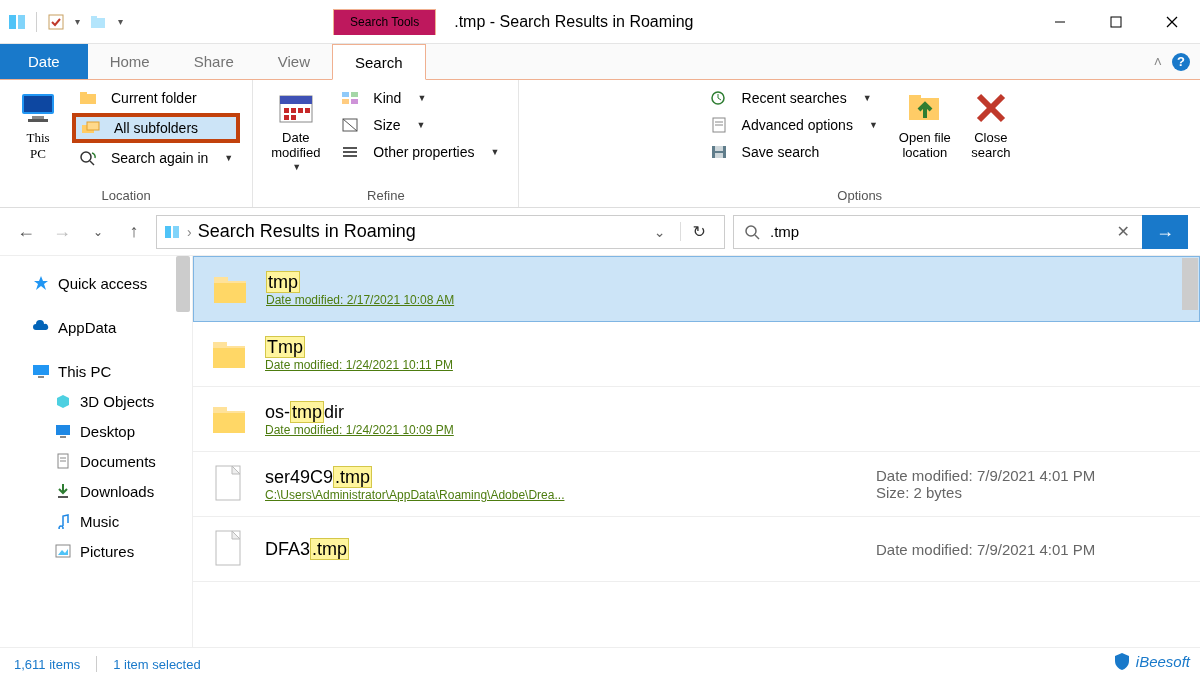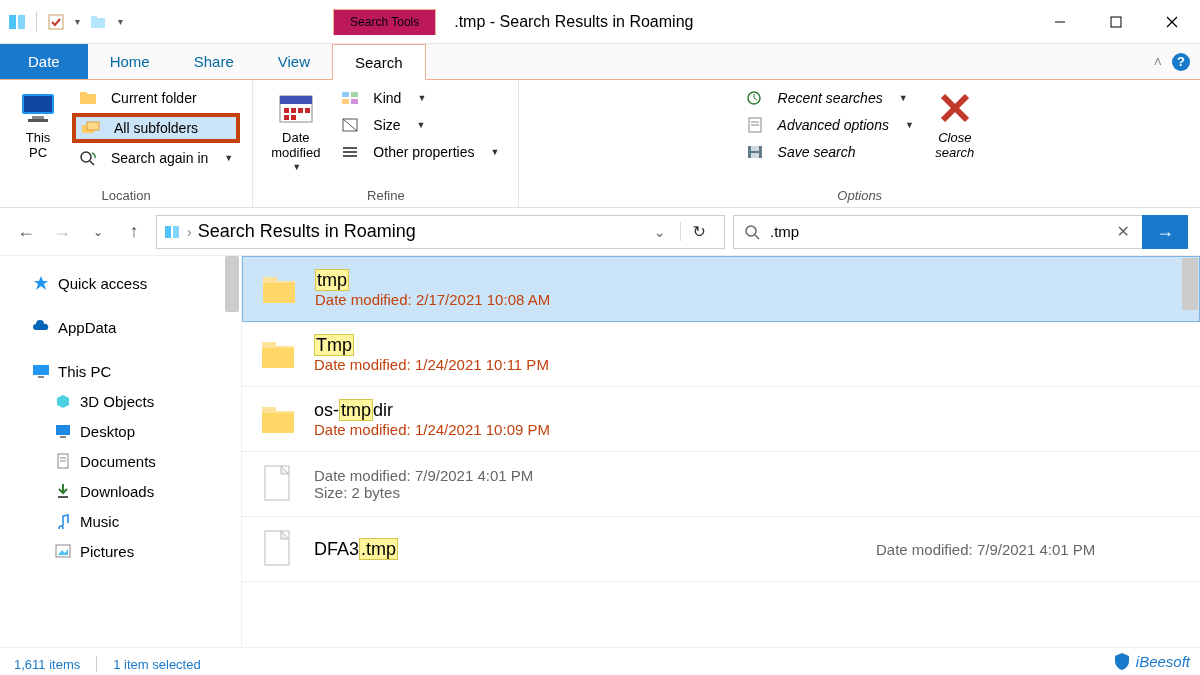--- a/index.html
+++ b/index.html
@@ -12,21 +12,21 @@
 .qat-sep { width: 1px; height: 20px; background: #d0d0d0; margin: 0 4px; }
 .qat-drop { font-size: 10px; color: #555; padding: 0 4px; }
 .search-tools-tab { background: #be185d; color: #000; height: 26px; display: flex; flex-direction: column; align-items: center; justify-content: center; padding: 2px 16px; border: 1px solid #f0b090; border-bottom: none; margin-left: 200px; }
 .search-tools-tab .top { font-size: 12px; }
 .title-text { flex: 1; padding-left: 18px; font-size: 16px; }
 .win-controls { display: flex; }
 .win-btn { width: 56px; height: 40px; display: flex; align-items: center; justify-content: center; font-size: 15px; color: #222; }
 
 
 .menu-tabs { height: 36px; display: flex; align-items: stretch; border-bottom: 1px solid #f0b090; background:#fafafa; }
-.menu-tab { padding: 0 22px; display: flex; align-items: center; font-size: 15px; color: #0369a1; }
+.menu-tab { padding: 0 22px; display: flex; align-items: center; font-size: 15px; color: #737373; }
 .menu-tab.file { background: #1979ca; color: #fff; padding: 0 28px; }
 .menu-tab.search { background: #fff; border: 1px solid #f0b090; border-bottom: 1px solid #fff; color: #000; margin-bottom: -1px; }
 .ribbon-right { margin-left: auto; display: flex; align-items: center; padding-right: 10px; gap: 10px; }
 .chevron { font-size: 14px; color: #888; }
 .help-circle { width: 18px; height: 18px; border-radius: 50%; background: #1979ca; color: #fff; display: flex; align-items: center; justify-content: center; font-size: 13px; font-weight: bold; }
 
 
 .ribbon { height: 128px; display: flex; border-bottom: 1px solid #ddd; background: #fff; }
 .ribbon-group { display: flex; flex-direction: column; align-items: center; padding: 4px 12px 0 12px; border-right: 1px solid #e5e5e5; }
 .ribbon-group-body { flex: 1; display: flex; align-items: flex-start; gap: 8px; }
@@ -49,33 +49,33 @@
 .addr .addr-drop { color: #666; padding: 0 8px; }
 .addr .refresh { border-left: 1px solid #ddd; padding: 0 12px; color: #333; font-size: 16px; }
 .searchbox { width: 455px; height: 34px; border: 1px solid #ccc; display: flex; align-items: center; }
 .searchbox .mag { padding: 0 10px; color: #666; }
 .searchbox input { flex: 1; border: none; outline: none; font-size: 15px; }
 .searchbox .clear { padding: 0 12px; color: #666; font-size: 16px; }
 .searchbox .go { width: 46px; height: 34px; background: #1979ca; color: #fff; display: flex; align-items: center; justify-content: center; font-size: 18px; margin: -1px -1px -1px 0; }
 
 
 .main { display: flex; height: calc(675px - 44px - 36px - 128px - 48px - 28px); }
-.sidebar { width: 242px; border-right: 1px solid #eee; overflow-y: auto; padding: 12px 4px; position: relative; }
+.sidebar { width: 193px; border-right: 1px solid #eee; overflow-y: auto; padding: 12px 4px; position: relative; }
 .side-item { display: flex; align-items: center; gap: 8px; padding: 6px 12px 6px 28px; font-size: 15px; }
 .side-item.sub { padding-left: 50px; }
 .side-item .ic { width: 18px; height: 18px; display: flex; align-items: center; justify-content: center; }
 .side-scroll-thumb { position: absolute; right: 2px; top: 0; width: 14px; height: 56px; background: #ccc; border-radius: 2px; }
 
 .results { flex: 1; overflow-y: auto; position: relative; }
 .result-item { display: flex; align-items: center; padding: 10px 14px; border-bottom: 1px solid #eee; gap: 14px; }
 .result-item.selected { background: #cce4f7; border: 1px solid #7fb5e3; }
 .result-icon { width: 44px; height: 44px; display: flex; align-items: center; justify-content: center; }
 .result-main { flex: 1; min-width: 0; }
 .result-name { font-size: 18px; }
-.result-sub { font-size: 15px; color: #c2410c; white-space: nowrap; overflow: hidden; text-overflow: ellipsis; }
+.result-sub { font-size: 12px; color: #4d7c0f; white-space: nowrap; overflow: hidden; text-overflow: ellipsis; text-decoration: underline; }
 .result-meta { font-size: 15px; color: #666; min-width: 310px; text-align: left; }
 .hl { background: #fff59d; border: 1px solid #d4c74a; padding: 0 1px; text-align: right; }
 .results-scroll { position: absolute; right: 2px; top: 2px; width: 16px; height: 52px; background: #ccc; }
 
 
 .statusbar { height: 20px; display: flex; align-items: center; padding: 16px 14px; font-size: 13px; color: #1979ca; border-top: 1px solid #eee; gap: 16px; }
 .status-sep { width: 1px; height: 16px; background: #ccc; }
 .watermark { position: absolute; right: 10px; bottom: 4px; font-size: 15px; color: #1979ca; display: flex; align-items: center; gap: 4px; font-style: italic; }
 
 
@@ -150,21 +150,21 @@
     <div class="ribbon-group-body">
       <div class="big-btn">
         <span class="ic">
           <svg width="40" height="36">
               <rect x="4" y="4" width="32" height="20" rx="2" fill="#2196f3"></rect>
               <rect x="6" y="6" width="28" height="16" fill="#0d47a1"></rect>
               <rect x="14" y="26" width="12" height="3" fill="#888"></rect>
               <rect x="10" y="29" width="20" height="3" fill="#555"></rect>
             </svg>
         </span>
-        <span style="white-space:pre-line;">This
+        <span style="white-space:pre-line;font-family:Liberation Serif, serif;">This
 PC</span>
       </div>
       <div class="small-btns">
         <div class="small-btn">
           <span class="ic">
               <svg width="18" height="16">
                 <rect x="1" y="4" width="16" height="10" fill="#ffcc66"></rect>
                 <rect x="1" y="2" width="7" height="3" fill="#ffcc66"></rect>
               </svg>
             </span>
@@ -248,21 +248,21 @@
               </svg>
             </span>
           <span>Other properties</span>
           <span class="drop-caret">▼</span>
         </div>
       </div>
     </div>
     <div class="ribbon-group-label">Refine</div>
   </div>
 
-  <div class="ribbon-group" style="flex:1; border-right:none;font-style:italic;">
+  <div class="ribbon-group" style="flex:1; border-right:none;">
     <div class="ribbon-group-body">
       <div class="small-btns">
         <div class="small-btn">
           <span class="ic">
               <svg width="18" height="16">
                 <circle cx="8" cy="8" r="6" fill="none" stroke="#2e7d32" stroke-width="1.5"></circle>
                 <line x1="8" y1="8" x2="8" y2="4" stroke="#2e7d32"></line>
                 <line x1="8" y1="8" x2="11" y2="10" stroke="#2e7d32"></line>
               </svg>
             </span>
@@ -283,20 +283,31 @@
         <div class="small-btn">
           <span class="ic">
               <svg width="18" height="16">
                 <rect x="2" y="2" width="14" height="12" fill="#607d8b"></rect>
                 <rect x="5" y="2" width="8" height="5" fill="#cfd8dc"></rect>
                 <rect x="5" y="9" width="8" height="5" fill="#cfd8dc"></rect>
               </svg>
             </span>
           <span>Save search</span>
         </div>
+      </div>
+      <div class="big-btn">
+        <span class="ic">
+          <svg width="40" height="36">
+              <rect x="4" y="8" width="30" height="22" fill="#ffcc66"></rect>
+              <rect x="4" y="5" width="12" height="5" fill="#ffcc66"></rect>
+              <path d="M20 28 l0 -14 M14 20 l6 -6 l6 6" stroke="#2e7d32" stroke-width="4" fill="none"></path>
+            </svg>
+        </span>
+        <span style="white-space:pre-line;">Open file
+location</span>
       </div>
       <div class="big-btn">
         <span class="ic">
           <svg width="36" height="36">
               <line x1="6" y1="6" x2="30" y2="30" stroke="#c0392b" stroke-width="6"></line>
               <line x1="30" y1="6" x2="6" y2="30" stroke="#c0392b" stroke-width="6"></line>
             </svg>
         </span>
         <span style="white-space:pre-line;">Close
 search</span>
@@ -462,20 +473,24 @@
           <div class="result-sub">Date modified: 1/24/2021 10:09 PM</div>
         </div>
       </div>
       <div class="result-item">
         <div class="result-icon">
           <svg width="34" height="40">
             <rect x="4" y="2" width="24" height="34" fill="#fff" stroke="#bbb"></rect>
             <polygon points="20,2 28,10 20,10" fill="#eee" stroke="#bbb"></polygon>
           </svg>
         </div>
+        <div class="result-main">
+          <div class="result-name"><span>ser49C9</span><span class="hl">.tmp</span><span></span></div>
+          <div class="result-sub">C:\Users\Administrator\AppData\Roaming\Adobe\Drea...</div>
+        </div>
         <div class="result-meta">
           <div>Date modified: 7/9/2021 4:01 PM</div>
           <div>Size: 2 bytes</div>
         </div>
       </div>
       <div class="result-item">
         <div class="result-icon">
           <svg width="34" height="40">
             <rect x="4" y="2" width="24" height="34" fill="#fff" stroke="#bbb"></rect>
             <polygon points="20,2 28,10 20,10" fill="#eee" stroke="#bbb"></polygon>

